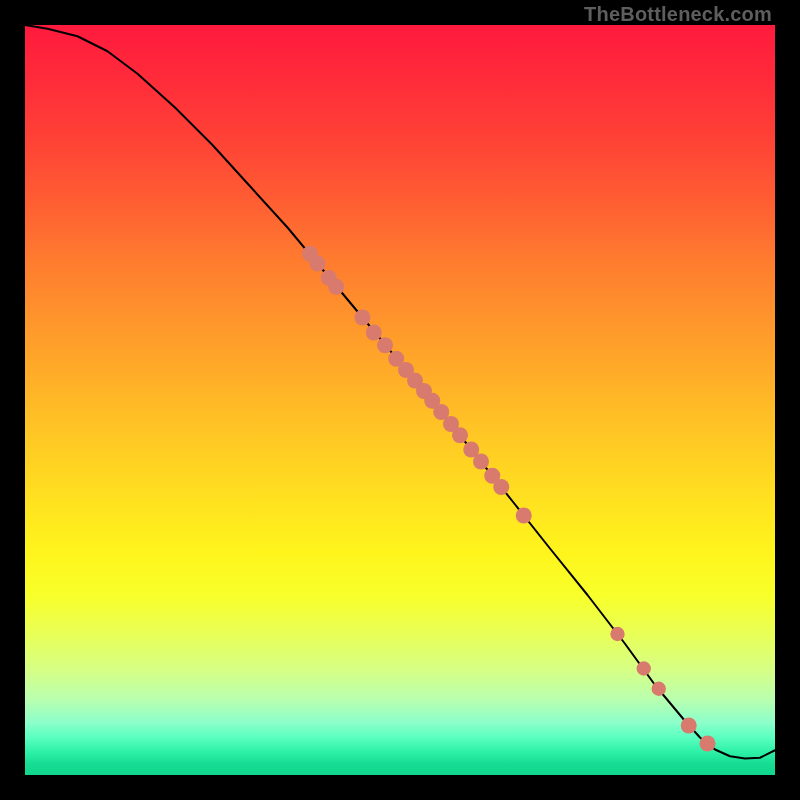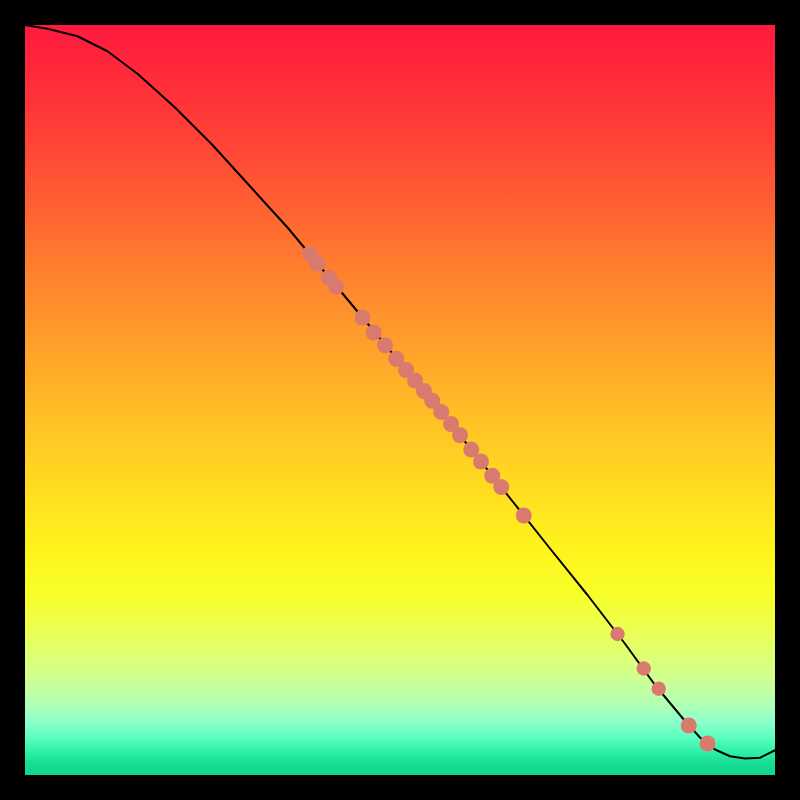--- a/index.html
+++ b/index.html
@@ -96,13 +96,14 @@
           <circle class="dot" cx="476.25" cy="462.00" r="8.00"></circle>
           <circle class="dot" cx="498.75" cy="490.50" r="8.00"></circle>
           <circle class="dot" cx="592.50" cy="609.00" r="7.20"></circle>
           <circle class="dot" cx="618.75" cy="643.50" r="7.20"></circle>
           <circle class="dot" cx="633.75" cy="663.75" r="7.20"></circle>
           <circle class="dot" cx="663.75" cy="700.50" r="8.00"></circle>
           <circle class="dot" cx="682.50" cy="718.50" r="8.00"></circle>
         </g>
     </svg>
   </div>
+  <div class="watermark">TheBottleneck.com</div>
 </div>
 
 </body></html>

